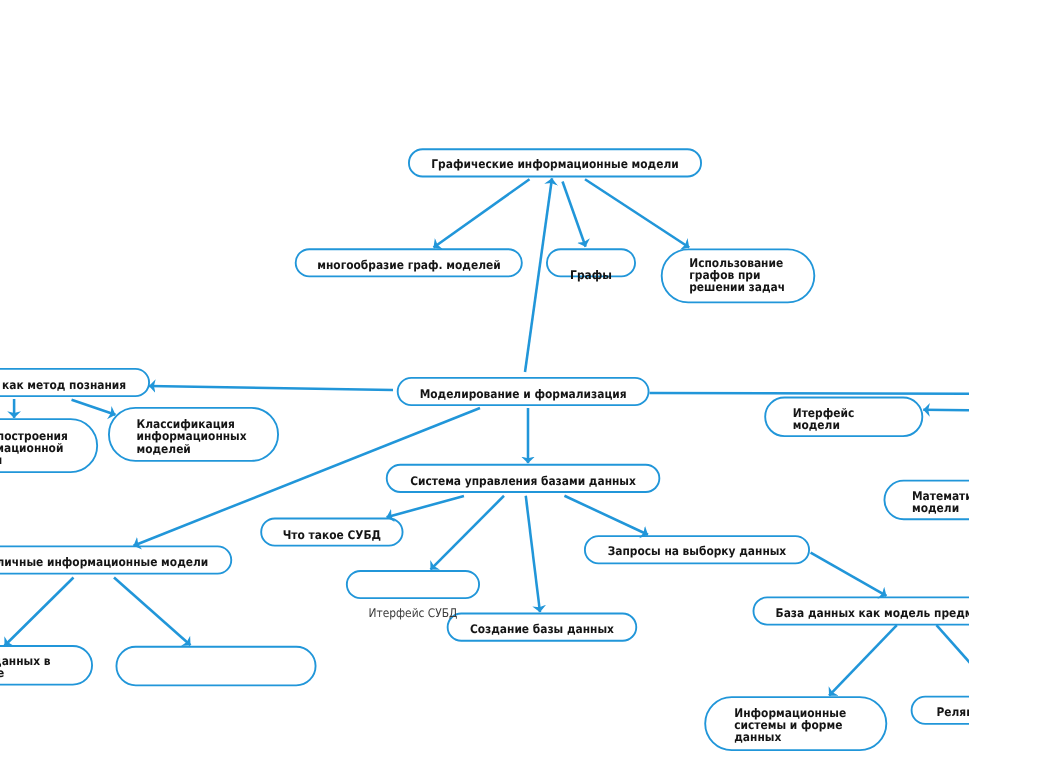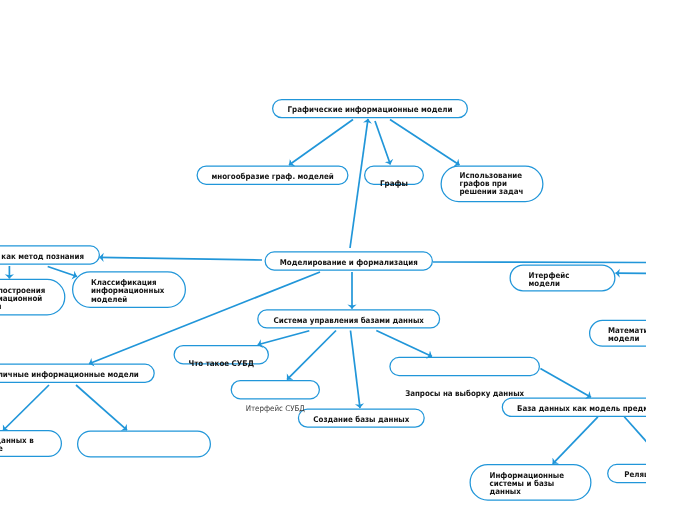--- a/index.html
+++ b/index.html
@@ -104,38 +104,38 @@
       <div class="node single" style="left: -32.9px; top: 363.6px; width: 187.7px; height: 19.4px; padding: 0px 15px;">
         <div class="txt" style="position: relative; top: 1.9px;">Табличные информационные модели</div>
       </div>
       <div class="node multi" style="left: -90px; top: 430px; width: 152px; height: 27px; padding: 0px 19px;">
         <div class="txt" style="position: relative; top: 1.9px;">Представление данных в
 табличной форме</div>
       </div>
       <div class="node single" style="left: 257.2px; top: 309.2px; width: 183px; height: 19.4px; padding: 0px 15px;">
         <div class="txt" style="position: relative; top: 1.9px;">Система управления базами данных</div>
       </div>
-      <div class="node single" style="left: 173.5px; top: 345px; width: 95.5px; height: 19.4px; padding: 17px 15px;">
+      <div class="node single" style="left: 173.5px; top: 345px; width: 95.5px; height: 19.4px; padding: 2px 15px;">
         <div class="txt" style="position: relative; top: 1.9px;">Что такое СУБД</div>
       </div>
       <div class="node single light" style="left: 230.6px; top: 380px; width: 89.4px; height: 19.4px; padding: 0px 15px;">
         <div class="txt" style="position: relative; top: 1.9px; margin-top: 35px;">Итерфейс СУБД</div>
       </div>
       <div class="node single" style="left: 297.8px; top: 408.4px; width: 127px; height: 19.4px; padding: 0px 15px;">
         <div class="txt" style="position: relative; top: 1.9px;">Создание базы данных</div>
       </div>
-      <div class="node single" style="left: 389.3px; top: 356.8px; width: 150.7px; height: 19.4px; padding: 0px 15px; margin-top: 26px;">
+      <div class="node single" style="left: 389.3px; top: 356.8px; width: 150.7px; height: 19.4px; padding: 0px 15px;">
         <div class="txt" style="position: relative; top: 1.9px;">Запросы на выборку данных</div>
       </div>
       <div class="node single" style="left: 501.7px; top: 397.6px; width: 222px; height: 19.4px; padding: 0px 15px;">
         <div class="txt" style="position: relative; top: 1.9px;">База данных как модель предметной области</div>
       </div>
       <div class="node multi" style="left: 469.5px; top: 464.1px; width: 122px; height: 36.6px; padding: 0px 20px;">
         <div class="txt" style="position: relative; top: 1.9px;">Информационные
-системы и базы
+системы и форме
 данных</div>
       </div>
       <div class="node single" style="left: 607.1px; top: 463.8px; width: 147px; height: 19.4px; padding: 0px 17px;">
         <div class="txt" style="position: relative; top: 1.9px;">Реляционные базы данных</div>
       </div>
       <div class="node single" style="left: 653.4px; top: 253.3px; width: 106px; height: 19.4px; padding: 0px 16px;">
         <div class="txt" style="position: relative; top: 1.9px;">Знаковые модели</div>
       </div>
       <div class="node multi" style="left: 509.5px; top: 264.4px; width: 106px; height: 27px; padding: 0px 19px;">
         <div class="txt" style="position: relative; top: 1.9px;">Итерфейс

